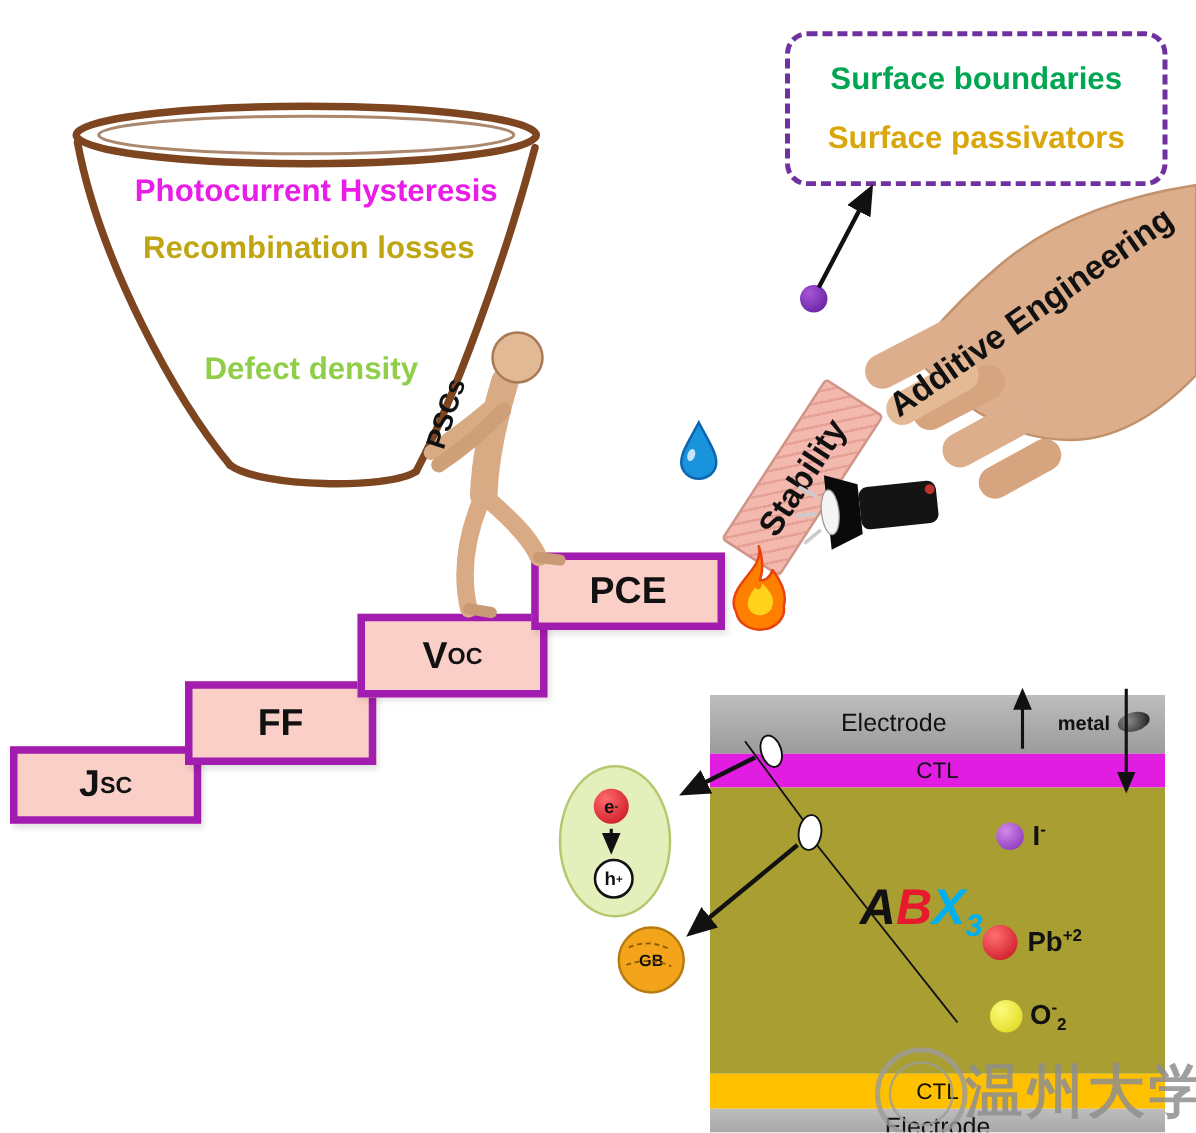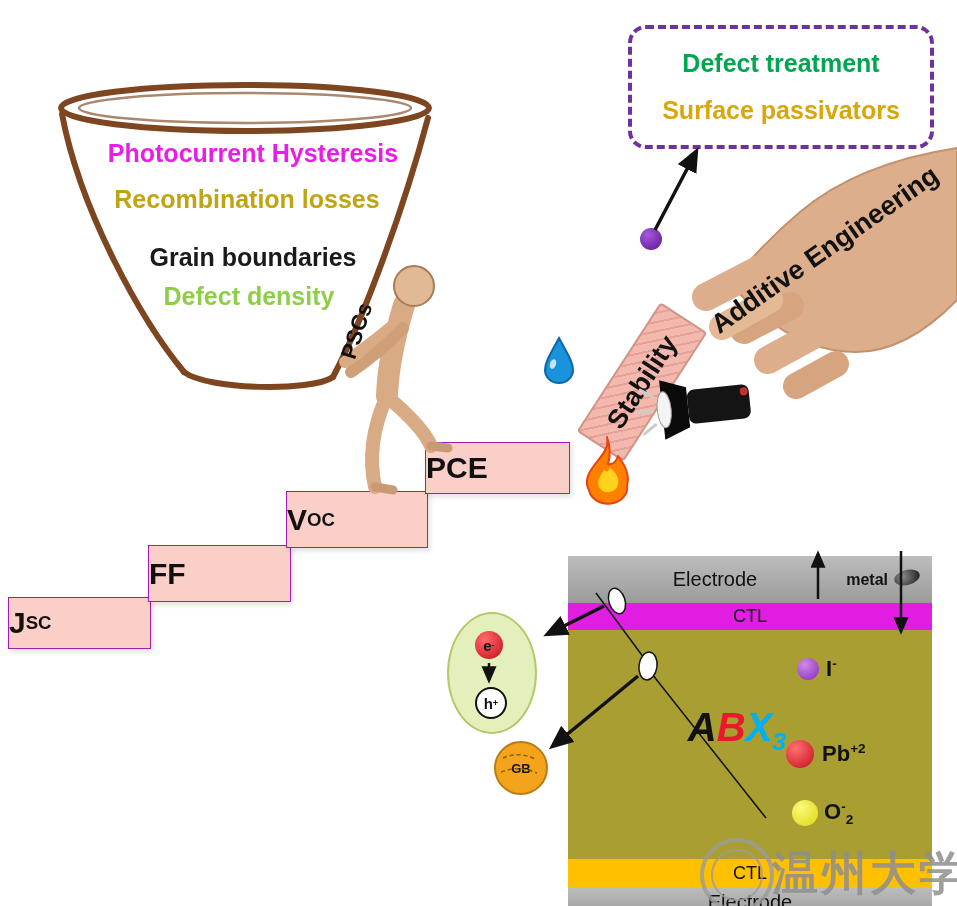--- a/index.html
+++ b/index.html
@@ -3,22 +3,22 @@
 <meta charset="utf-8">
 <style>
   html,body{margin:0;padding:0;background:#fff;}
   .canvas{position:relative;width:957px;height:906px;background:#ffffff;overflow:hidden;
           font-family:"Liberation Sans", sans-serif;}
   .overlay{position:absolute;left:0;top:0;z-index:5;pointer-events:none;}
   .lbl{position:absolute;font-weight:700;white-space:nowrap;z-index:6;transform:translate(-50%,-50%);color:#111;}
   
   .c-mag{color:#ea1ce8}.c-mus{color:#c0a512}.c-blk{color:#1a1a1a}.c-grn{color:#90ce4a}.c-cyn{color:#00b0f0}
   
-  .step{position:absolute;background:#f9cfc7;border:1px solid #a21caf;box-shadow:2px 3px 5px rgba(0,0,0,.12);
-        display:flex;align-items:center;font-weight:700;font-size:30px;color:#111;z-index:1;}
+  .step{position:absolute;background:#f9cfc7;border:6px solid #a21caf;box-shadow:2px 3px 5px rgba(0,0,0,.12);
+        display:flex;align-items:center;justify-content:center;font-weight:700;font-size:30px;color:#111;z-index:1;}
   .step sub{font-size:62%;font-weight:700;}
   
   .dashed-box{position:absolute;left:628px;top:25px;width:298px;height:112px;border:4px dashed #7030a0;
         border-radius:18px;background:#fff;display:flex;flex-direction:column;align-items:center;
         justify-content:space-evenly;z-index:1;padding:2px 0;}
   .box-line{font-weight:700;font-size:25px;white-space:nowrap;}
   .b-grn{color:#00a651}.b-red{color:#ff0000}.b-gld{color:#d9a70a}
   
   .eraser{position:absolute;left:565px;top:354px;width:150px;height:52px;transform:rotate(-57deg);
         background:repeating-linear-gradient(45deg, rgba(190,100,90,.28) 0 2px, rgba(0,0,0,0) 2px 9px), #f4b9ae;
@@ -82,21 +82,21 @@
   <div class="step" style="left:286px;top:491px;width:140px;height:55px;">
     <span>V</span>
       <sub>OC</sub>
   </div>
   <div class="step" style="left:425px;top:442px;width:143px;height:50px;">
     <span>PCE</span>
       <sub></sub>
   </div>
 
   <div class="dashed-box">
-    <span class="box-line b-grn">Defect treatment</span>
+    <span class="box-line b-grn">Surface boundaries</span>
     <span class="box-line b-gld">Surface passivators</span>
   </div>
 
   <div class="dot"></div>
 
   <div class="eraser">
     <span>Stability</span>
   </div>
 
   <div class="device">
@@ -231,21 +231,20 @@
     </g>
 
     <g stroke="#8a5c00" stroke-width="1.5" stroke-dasharray="4 3" fill="none">
       <path d="M503,758 Q519,751 535,759"></path>
       <path d="M501,772 Q519,765 537,773"></path>
     </g>
   </svg>
 
   <div class="lbl c-mag" style="left:253px;top:153px;font-size:25px;">Photocurrent Hysteresis</div>
   <div class="lbl c-mus" style="left:247px;top:199px;font-size:25px;">Recombination losses</div>
-  <div class="lbl c-blk" style="left:253px;top:257px;font-size:25px;">Grain boundaries</div>
   <div class="lbl c-grn" style="left:249px;top:296px;font-size:25px;">Defect density</div>
 
   <div class="lbl" style="left:357px;top:331px;font-size:22px;transform:translate(-50%,-50%) rotate(-72deg);">PSCs</div>
 
   <div class="lbl" style="left:825px;top:250px;font-size:27px;transform:translate(-50%,-50%) rotate(-35deg);">Additive Engineering</div>
 
   <div class="wm-seal">
       <div class="wm-inner"></div>
     </div>
   <div class="wm-text">温州大学</div>

